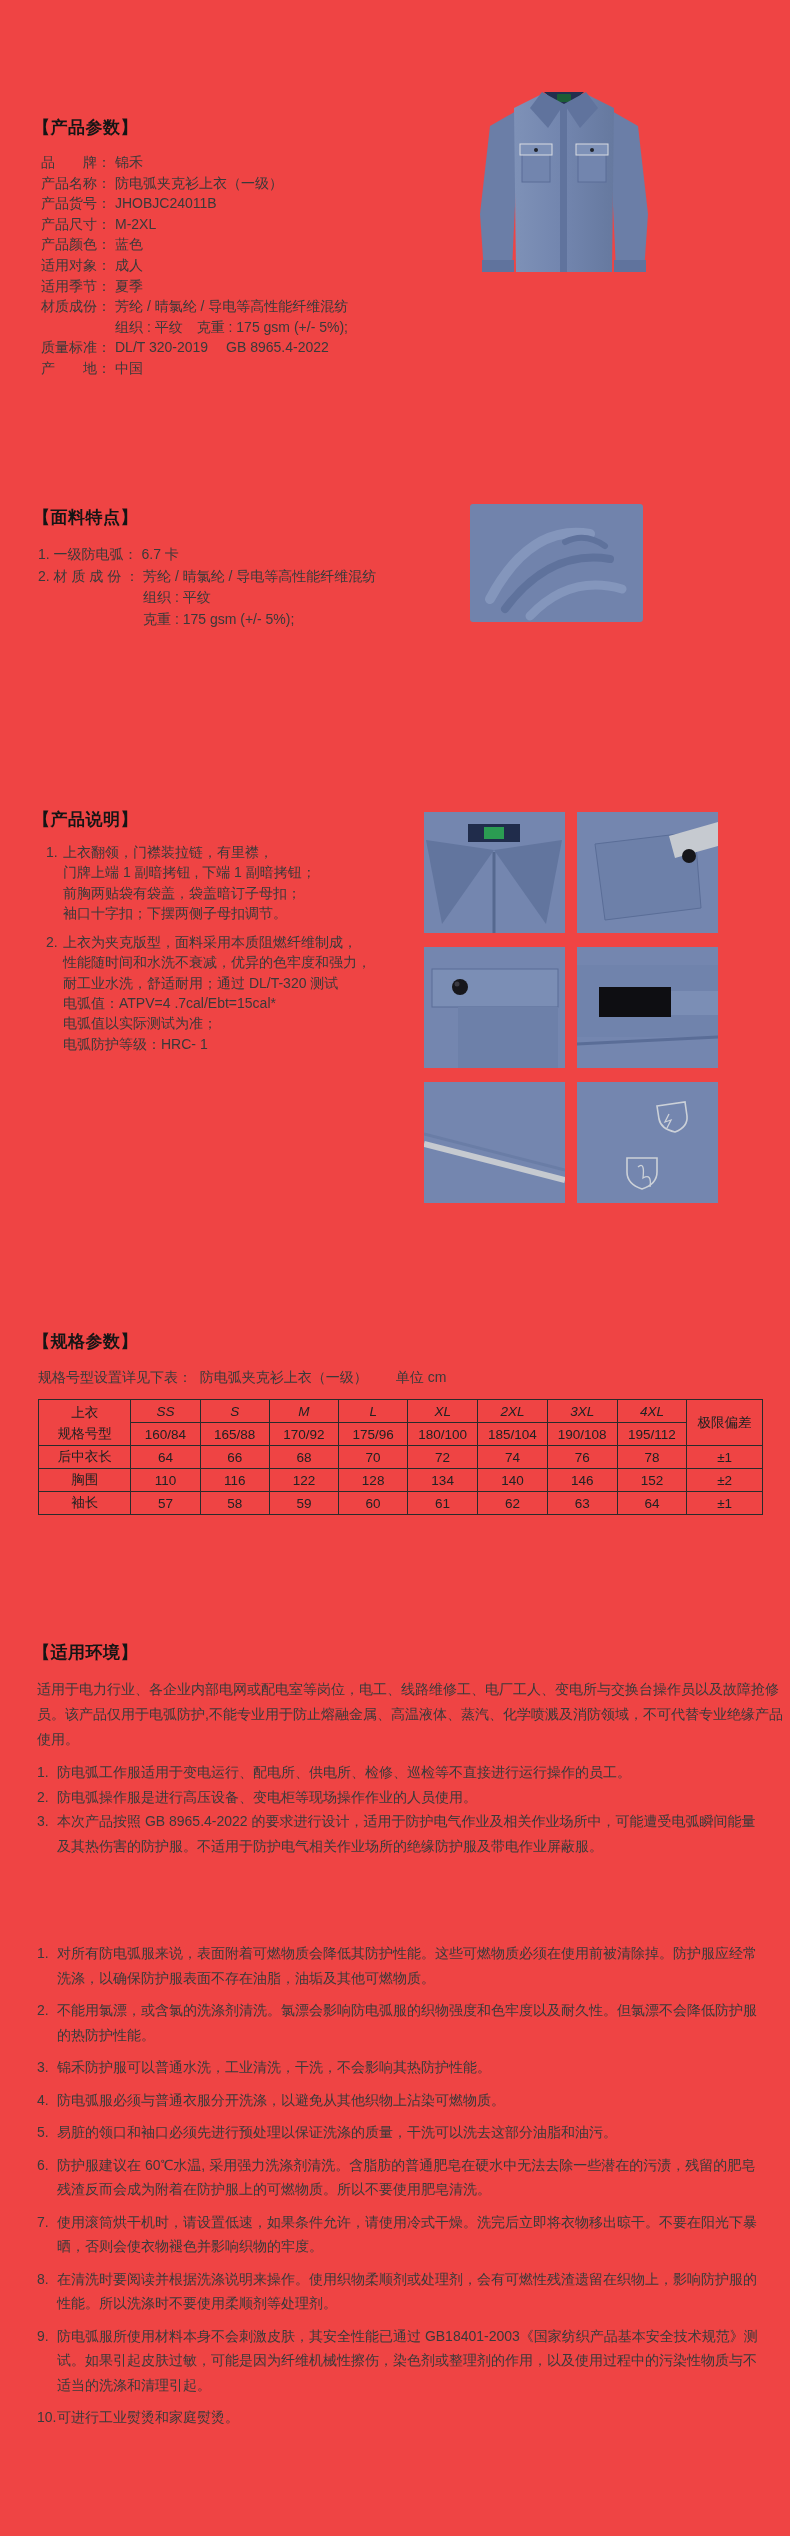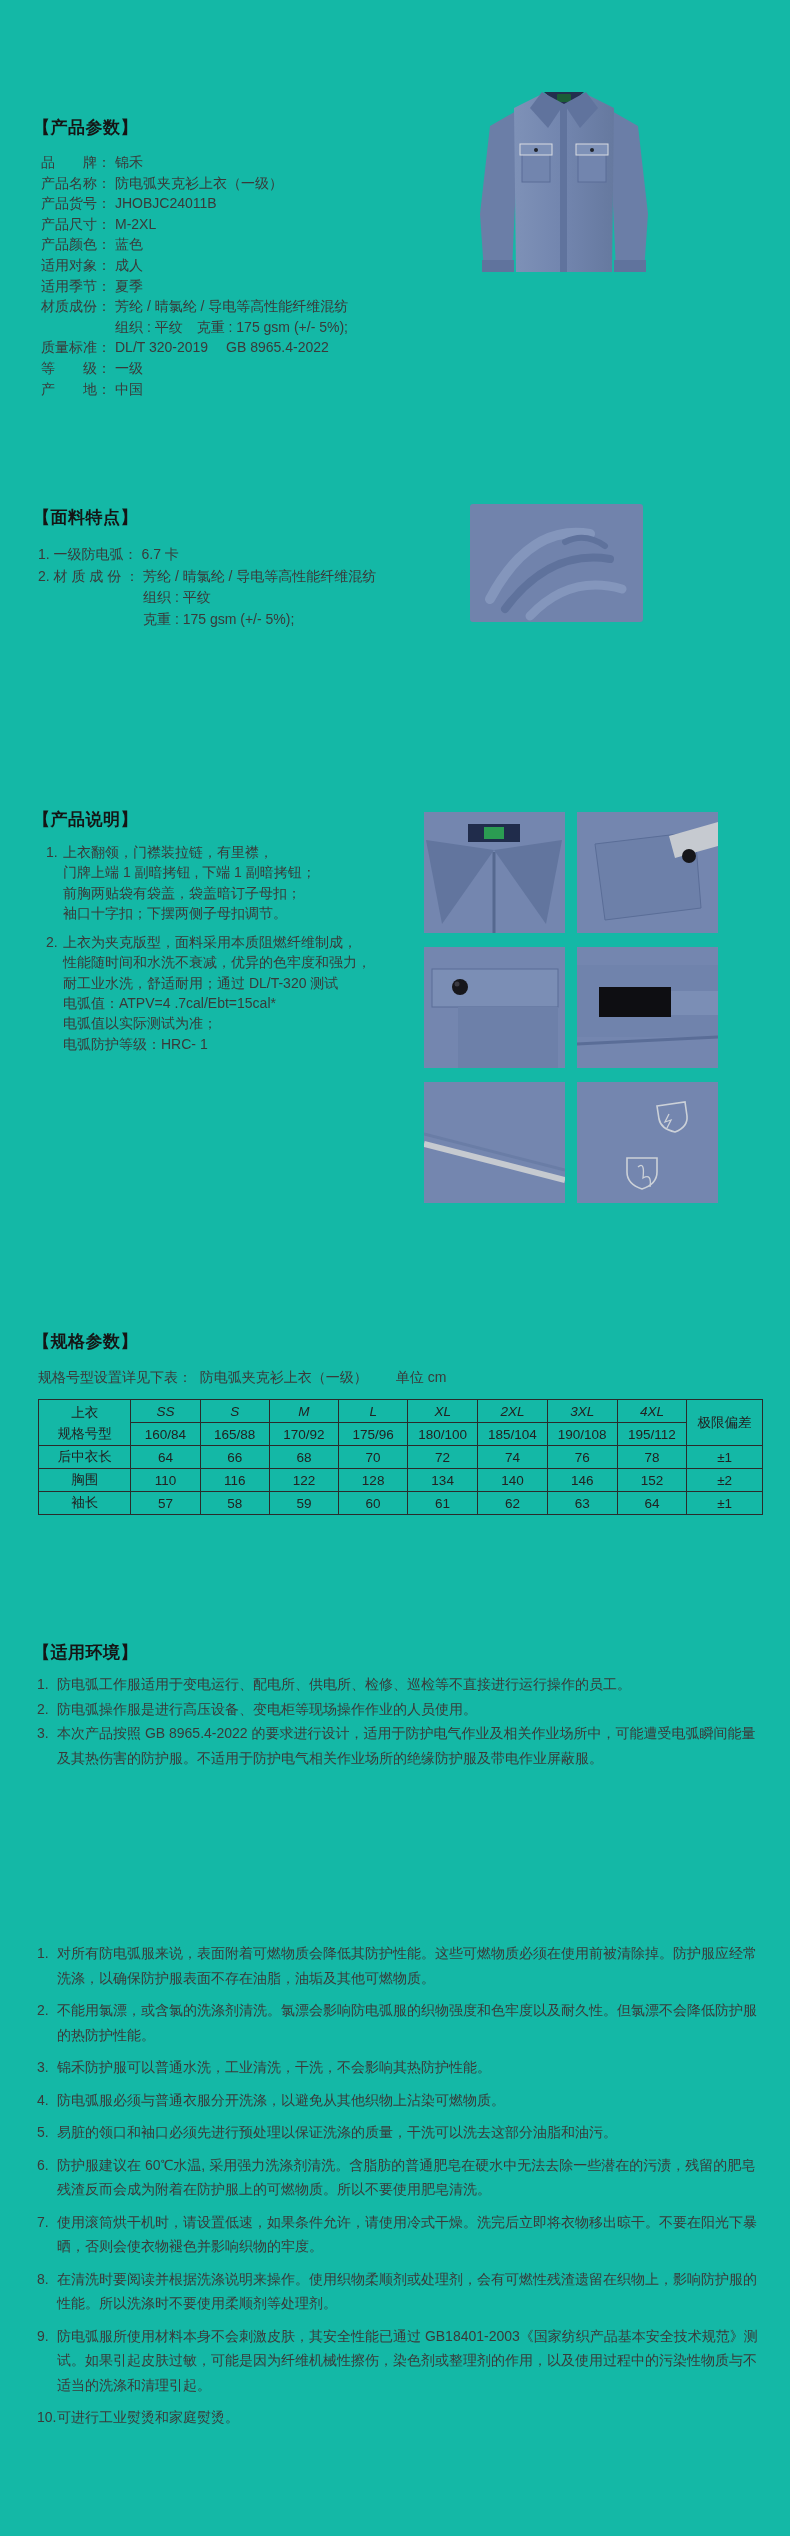--- a/index.html
+++ b/index.html
@@ -1,16 +1,16 @@
 <!DOCTYPE html>
 <html><head>
 <meta charset="utf-8">
 <style>
   html,body{margin:0;padding:0;background:#fff;}
-  .page{position:relative;width:790px;height:2536px;background:#14b8a6;
+  .page{position:relative;width:790px;height:2536px;background:#ef4444;
         font-family:"Liberation Sans",sans-serif;color:#3a3a3a;font-size:14px;overflow:hidden;}
   .abs{position:absolute;}
   .sec-title{font-size:17px;font-weight:bold;color:#151515;letter-spacing:.5px;}
   
   .param-list{margin-top:13px;padding-left:8px;}
   .param-row{display:flex;line-height:20.6px;}
   .plabel{flex:0 0 74px;white-space:pre;}
   .pvalue{white-space:pre;}
   
   .fab-list{margin-top:15px;line-height:21.5px;}
@@ -82,24 +82,20 @@
           <span class="plabel">材质成份：</span>
           <span class="pvalue">芳纶 / 晴氯纶 / 导电等高性能纤维混纺</span>
         </div>
       <div class="param-row">
           <span class="plabel"></span>
           <span class="pvalue">组织 : 平纹　克重 : 175 gsm (+/- 5%);</span>
         </div>
       <div class="param-row">
           <span class="plabel">质量标准：</span>
           <span class="pvalue">DL/T 320-2019　 GB 8965.4-2022</span>
-        </div>
-      <div class="param-row">
-          <span class="plabel">等　　级：</span>
-          <span class="pvalue">一级</span>
         </div>
       <div class="param-row">
           <span class="plabel">产　　地：</span>
           <span class="pvalue">中国</span>
         </div>
     </div>
   </div>
 
   <div class="photo" style="left:456px;top:64px;">
     <svg width="216" height="222" viewBox="0 0 216 222">
@@ -289,20 +285,21 @@
         <td>63</td>
         <td>64</td>
         <td>±1</td>
       </tr>
     </tbody>
       </table>
   </div>
 
   <div class="abs" style="left:33px;top:1641px;width:757px;">
     <div class="sec-title">【适用环境】</div>
+    <div class="env-para">适用于电力行业、各企业内部电网或配电室等岗位，电工、线路维修工、电厂工人、变电所与交换台操作员以及故障抢修员。该产品仅用于电弧防护,不能专业用于防止熔融金属、高温液体、蒸汽、化学喷溅及消防领域，不可代替专业绝缘产品使用。</div>
     <div class="env-items">
       <div class="num-item">
           <span class="n">1.</span>
           <span class="t">防电弧工作服适用于变电运行、配电所、供电所、检修、巡检等不直接进行运行操作的员工。</span>
         </div>
       <div class="num-item">
           <span class="n">2.</span>
           <span class="t">防电弧操作服是进行高压设备、变电柜等现场操作作业的人员使用。</span>
         </div>
       <div class="num-item">

